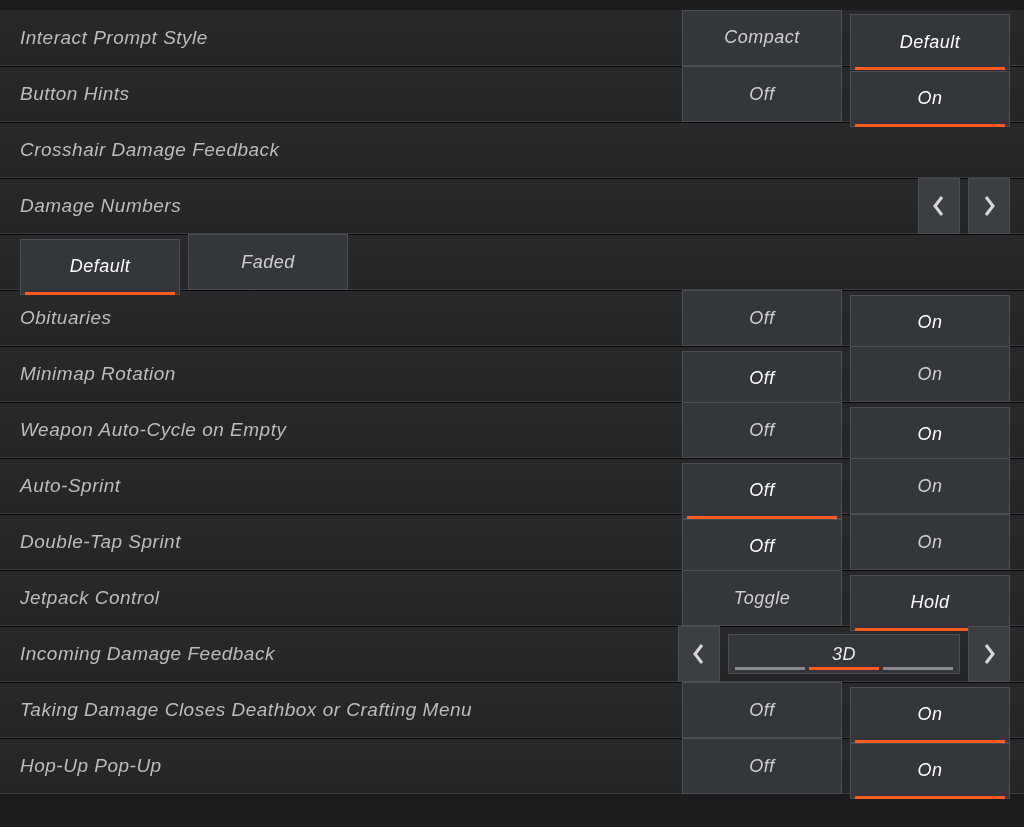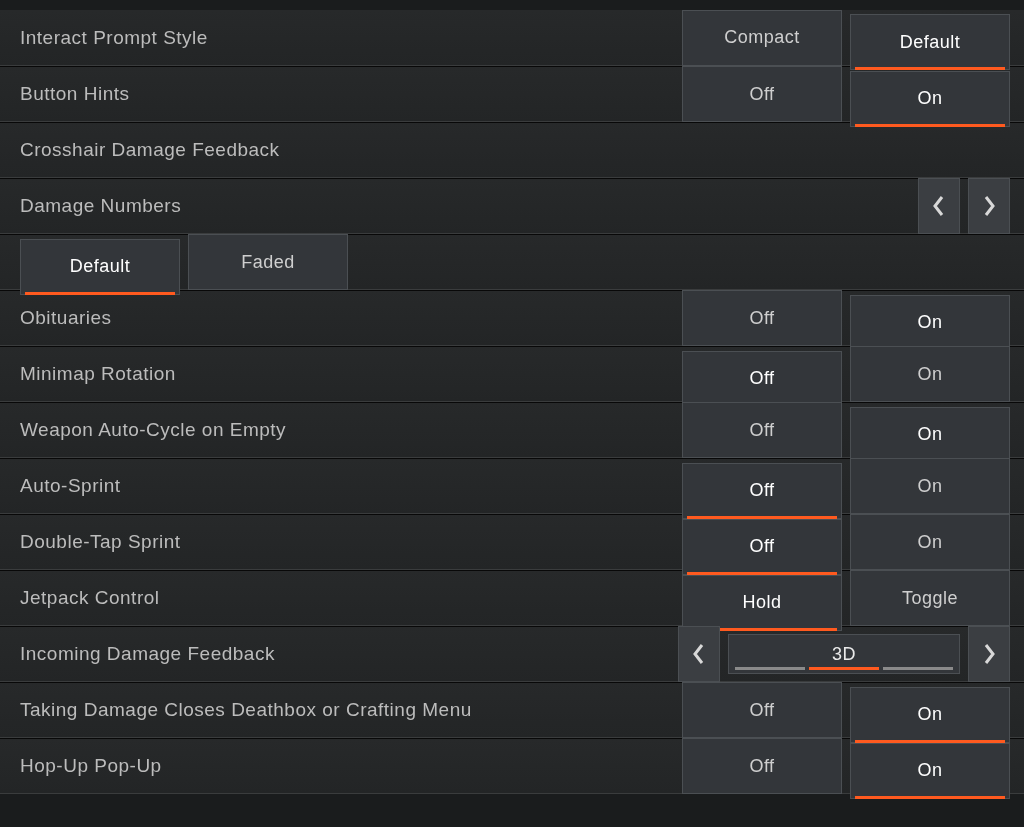--- a/index.html
+++ b/index.html
@@ -17,20 +17,21 @@
     padding-top: 10px;
   }
   .row {
     display: flex;
     align-items: center;
     height: 56px;
     border-top: 1px solid #080808;
     border-bottom: 1px solid #3a3c3d;
     padding: 0 14px 0 20px;
     background: linear-gradient(180deg, #27292a 0%, #232526 100%);
+    font-style: italic;
   }
   .row:first-child { border-top: none; }
   .label {
     flex: 1 1 auto;
     font-size: 19px;
     letter-spacing: 0.5px;
     color: #bcbcbc;
     font-stretch: condensed;
   }
   .control {
@@ -166,22 +167,22 @@
     <div class="row">
       <div class="label">Double-Tap Sprint</div>
       <div class="control">
         <div class="btn w160 selected">Off</div>
         <div class="btn w160">On</div>
       </div>
     </div>
     <div class="row">
       <div class="label">Jetpack Control</div>
       <div class="control">
+        <div class="btn w160">Toggle</div>
         <div class="btn w160 selected">Hold</div>
-        <div class="btn w160">Toggle</div>
       </div>
     </div>
     <div class="row">
       <div class="label">Incoming Damage Feedback</div>
       <div class="control">
         <div class="btn arrow">
           <svg class="chev" viewBox="0 0 14 22">
             <path d="M10 2 L3 11 L10 20"></path>
           </svg>
         </div>

